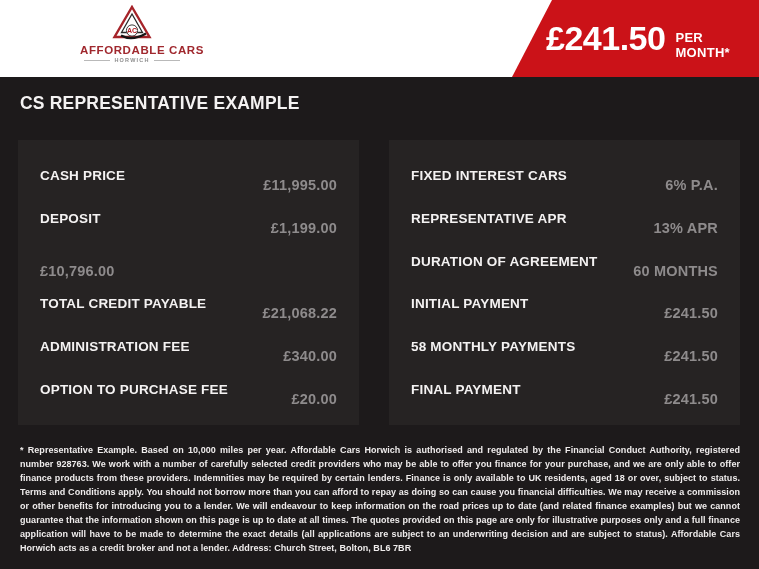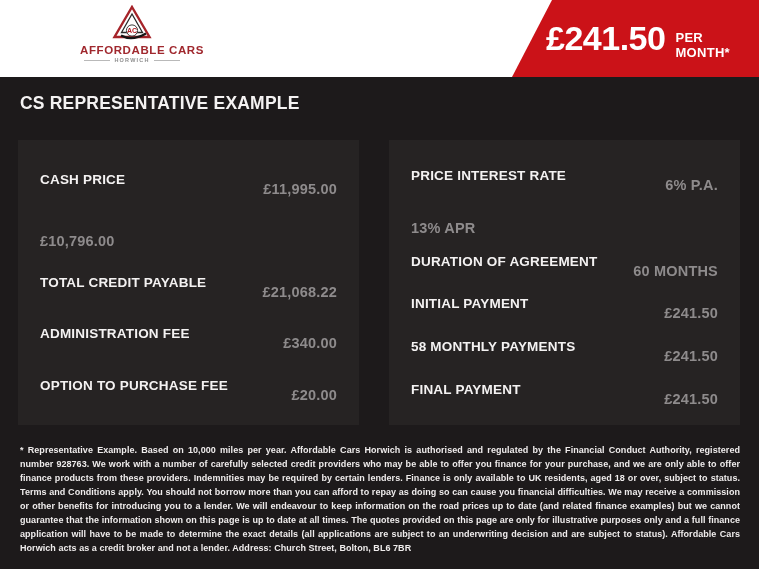--- a/index.html
+++ b/index.html
@@ -71,41 +71,46 @@
 
 <div class="dark-section">
   <div class="section-title">CS REPRESENTATIVE EXAMPLE</div>
 
   <div class="panel panel-left">
       <div class="finance-row">
         <span class="row-label">CASH PRICE</span>
         <span class="row-value">£11,995.00</span>
       </div>
       <div class="finance-row">
+        <span class="row-label">DEPOSIT</span>
+        <span class="row-value">£1,199.00</span>
+      </div>
+      <div class="finance-row">
         <span class="row-value">£10,796.00</span>
       </div>
       <div class="finance-row">
         <span class="row-label">TOTAL CREDIT PAYABLE</span>
         <span class="row-value">£21,068.22</span>
       </div>
       <div class="finance-row">
         <span class="row-label">ADMINISTRATION FEE</span>
         <span class="row-value">£340.00</span>
       </div>
       <div class="finance-row">
         <span class="row-label">OPTION TO PURCHASE FEE</span>
         <span class="row-value">£20.00</span>
       </div>
     </div>
   <div class="panel panel-right">
       <div class="finance-row">
-        <span class="row-label">PRICE INTEREST RATE</span>
+        <span class="row-label">FIXED INTEREST CARS</span>
         <span class="row-value">6% P.A.</span>
       </div>
       <div class="finance-row">
+        <span class="row-label">REPRESENTATIVE APR</span>
         <span class="row-value">13% APR</span>
       </div>
       <div class="finance-row">
         <span class="row-label">DURATION OF AGREEMENT</span>
         <span class="row-value">60 MONTHS</span>
       </div>
       <div class="finance-row">
         <span class="row-label">INITIAL PAYMENT</span>
         <span class="row-value">£241.50</span>
       </div>

